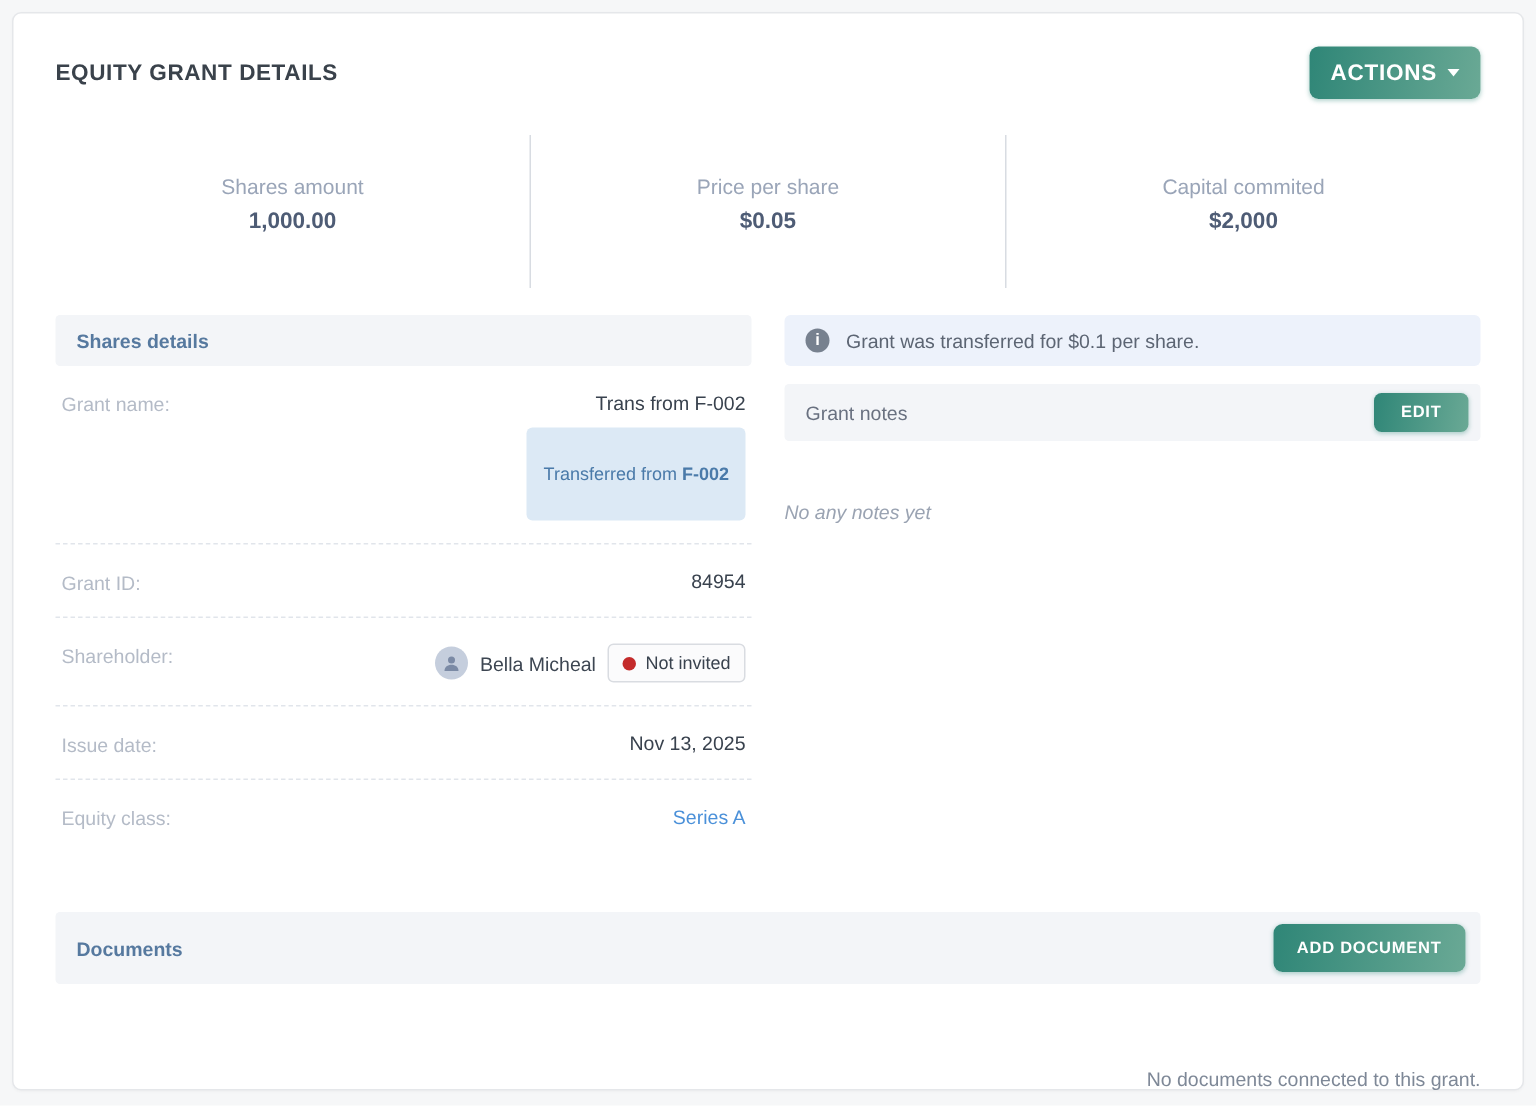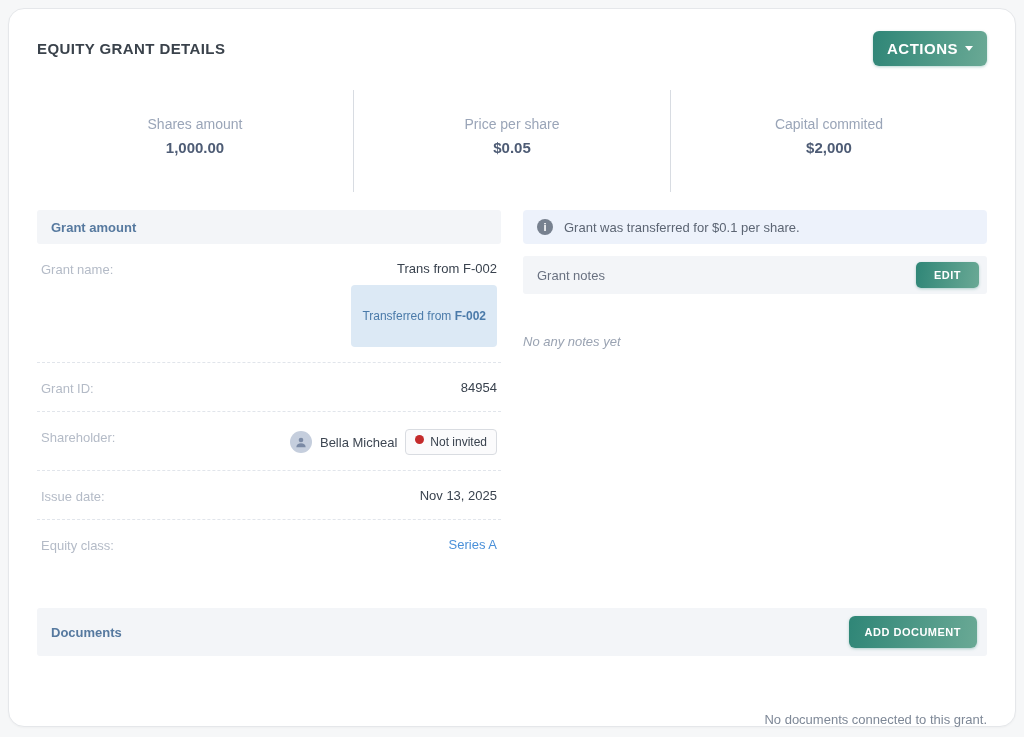--- a/index.html
+++ b/index.html
@@ -4,21 +4,21 @@
 <style>
   * { margin:0; padding:0; box-sizing:border-box; }
   html,body { width:1024px; height:737px; }
   body {
     font-family:"Liberation Sans", sans-serif;
     background:#f6f7f8;
     color:#3d4652;
   }
   .card {
     position:absolute; left:8px; top:8px; width:1008px; height:719px;
-    background:#ffffff; border:1px solid #e5e7ea; border-radius:16px;
+    background:#ffffff; border:1px solid #e5e7ea; border-radius:6px;
     padding:22px 28px; box-shadow:0 1px 2px rgba(0,0,0,0.03);
   }
   
   .card-header { display:flex; justify-content:space-between; align-items:center; }
   .page-title { font-size:15px; font-weight:bold; color:#3a424b; letter-spacing:.4px; }
   .btn {
     border:none; cursor:pointer; color:#fff; font-family:inherit;
     font-weight:bold; letter-spacing:.5px; border-radius:6px;
     background:linear-gradient(100deg,#2f8677 0%,#6aa995 100%);
     box-shadow:0 1px 3px rgba(47,134,119,.35);
@@ -55,21 +55,21 @@
     background:#dce9f5; color:#4a7aa9; font-size:12px;
     padding:24px 11px; border-radius:4px;
   }
   .badge-transfer b { font-weight:bold; }
   .shareholder-value { display:flex; align-items:center; gap:8px; }
   .avatar {
     width:22px; height:22px; border-radius:50%; background:#c5cedd;
     display:inline-flex; align-items:center; justify-content:center; overflow:hidden;
   }
   .badge-status {
-    display:inline-flex; align-items:flex-start; gap:6px;
+    display:inline-flex; align-items:center; gap:6px;
     background:#fbfbfc; border:1px solid #d9dce1; border-radius:4px;
     padding:5px 9px; font-size:12px; color:#39424e;
   }
   .dot { width:9px; height:9px; border-radius:50%; background:#c42b2b; display:inline-block; }
   .link { color:#4a90d9; }
   
   .info-banner {
     background:#edf2fb; border-radius:4px; padding:9px 14px;
     display:flex; align-items:center; gap:11px; min-height:34px;
   }
@@ -113,21 +113,21 @@
     <div class="stat">
       <div class="stat-label">Capital commited</div>
       <div class="stat-value">$2,000</div>
     </div>
   </div>
 
   <div class="cols">
 
     <div class="col">
       <div class="section-bar">
-        <span class="section-title-blue">Grant amount</span>
+        <span class="section-title-blue">Shares details</span>
       </div>
 
       <div class="row">
         <span class="row-label">Grant name:</span>
         <span class="value-stack">
           <span class="row-value">Trans from F-002</span>
           <span class="badge-transfer"><span>Transferred from </span><b>F-002</b></span>
         </span>
       </div>
 

